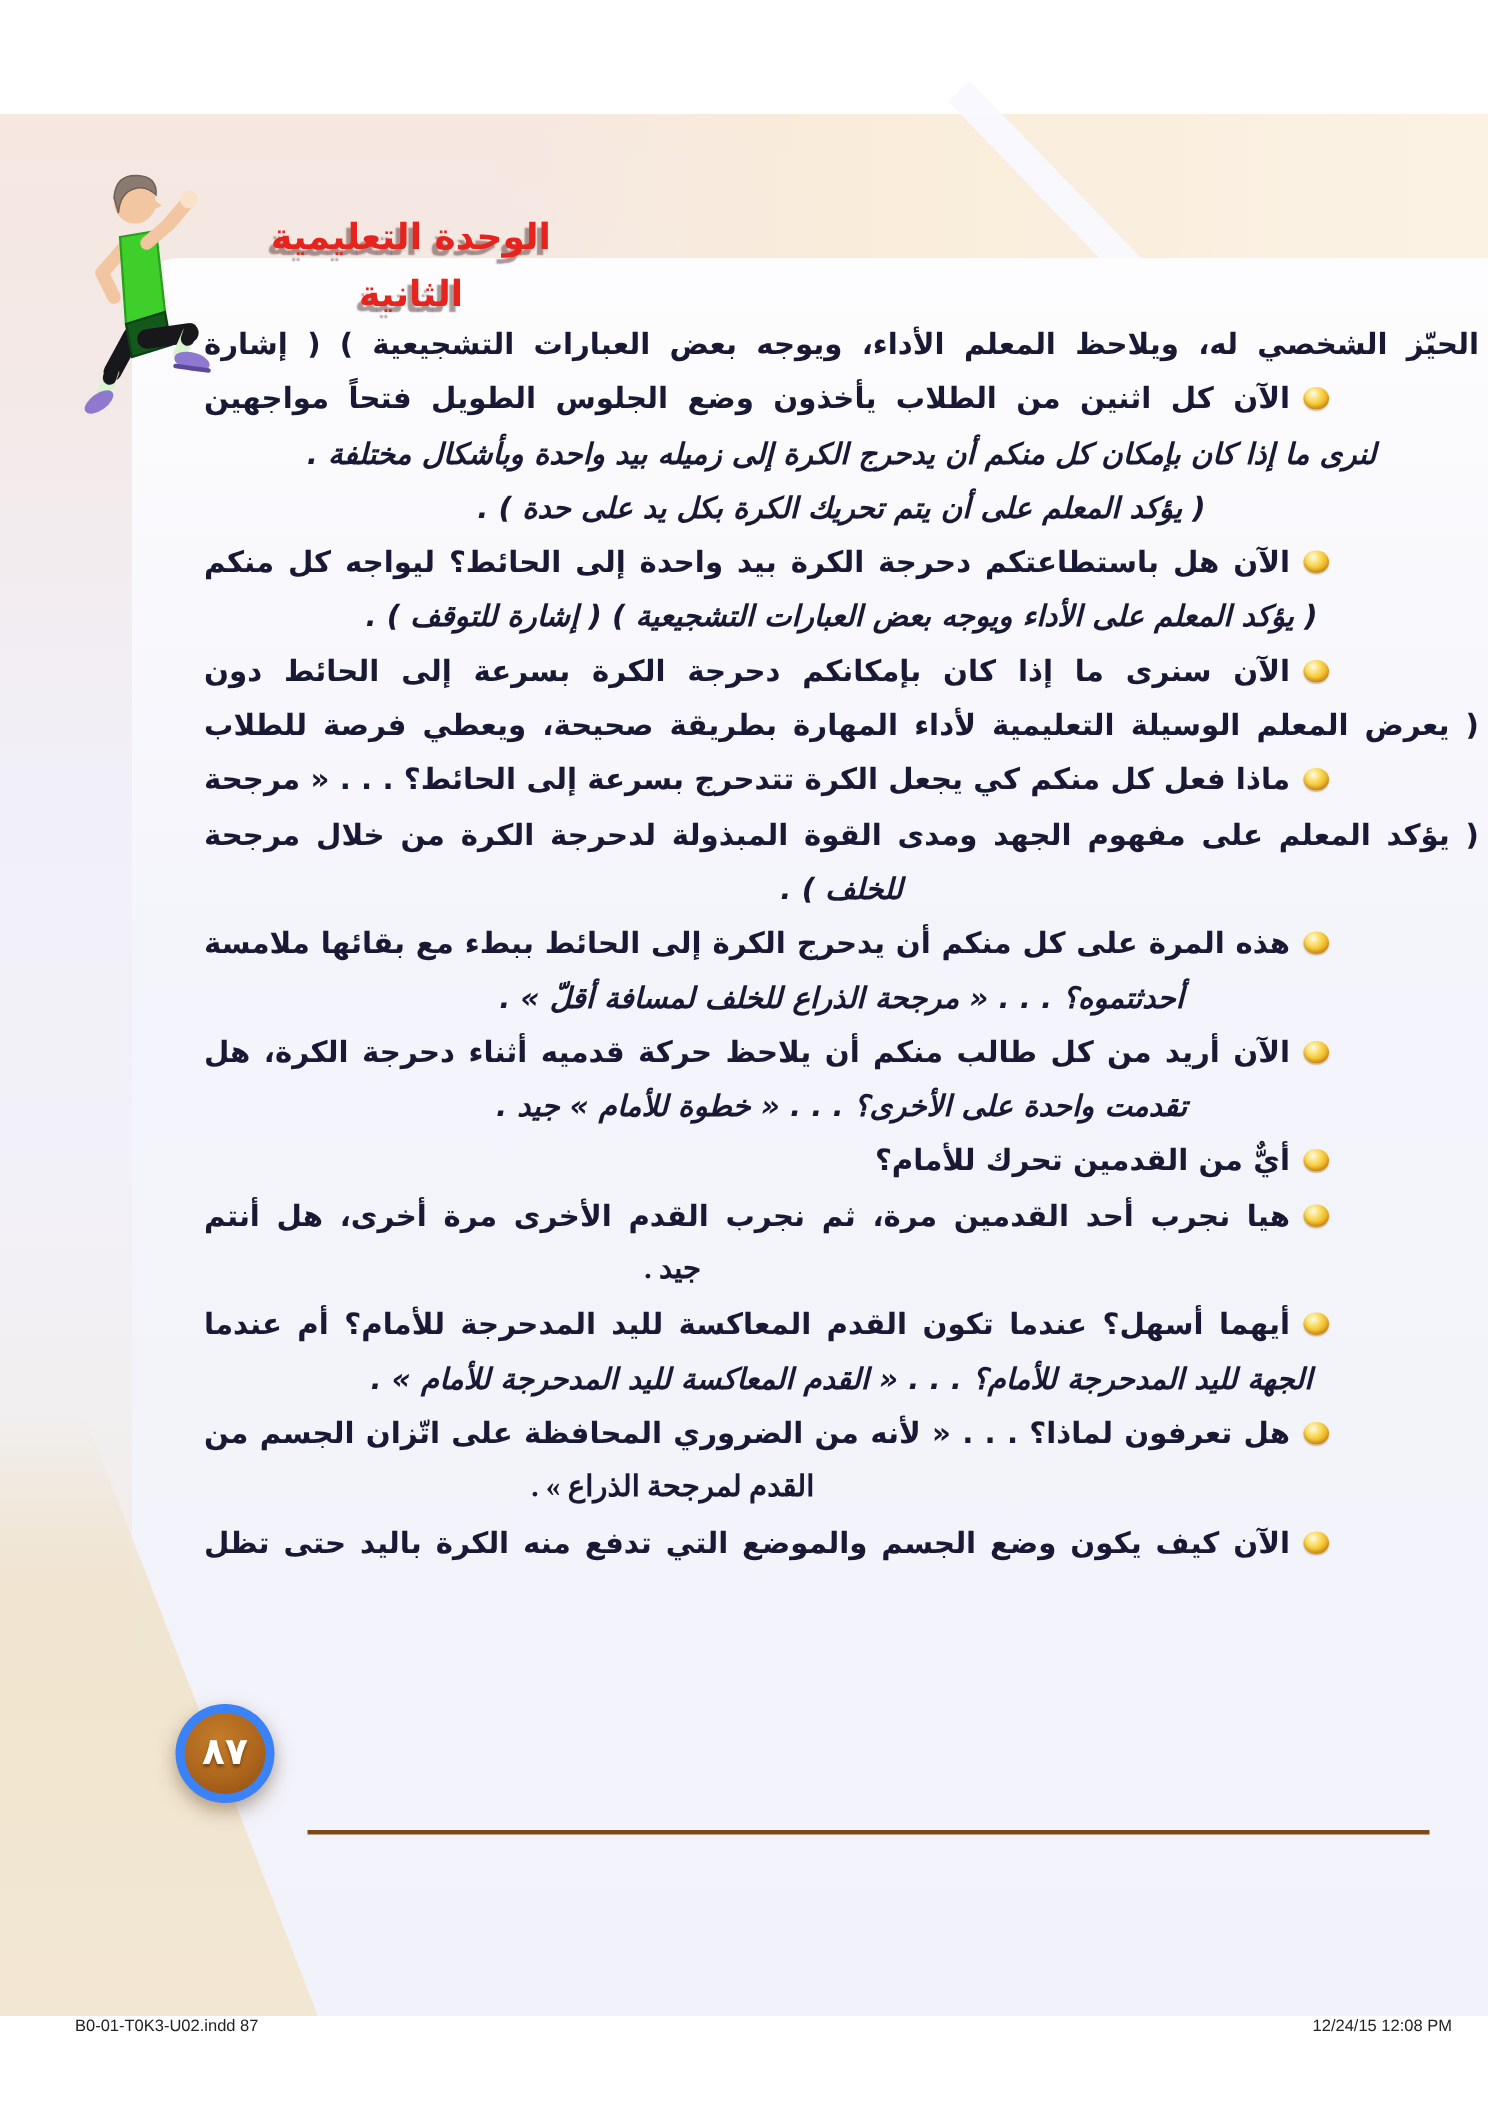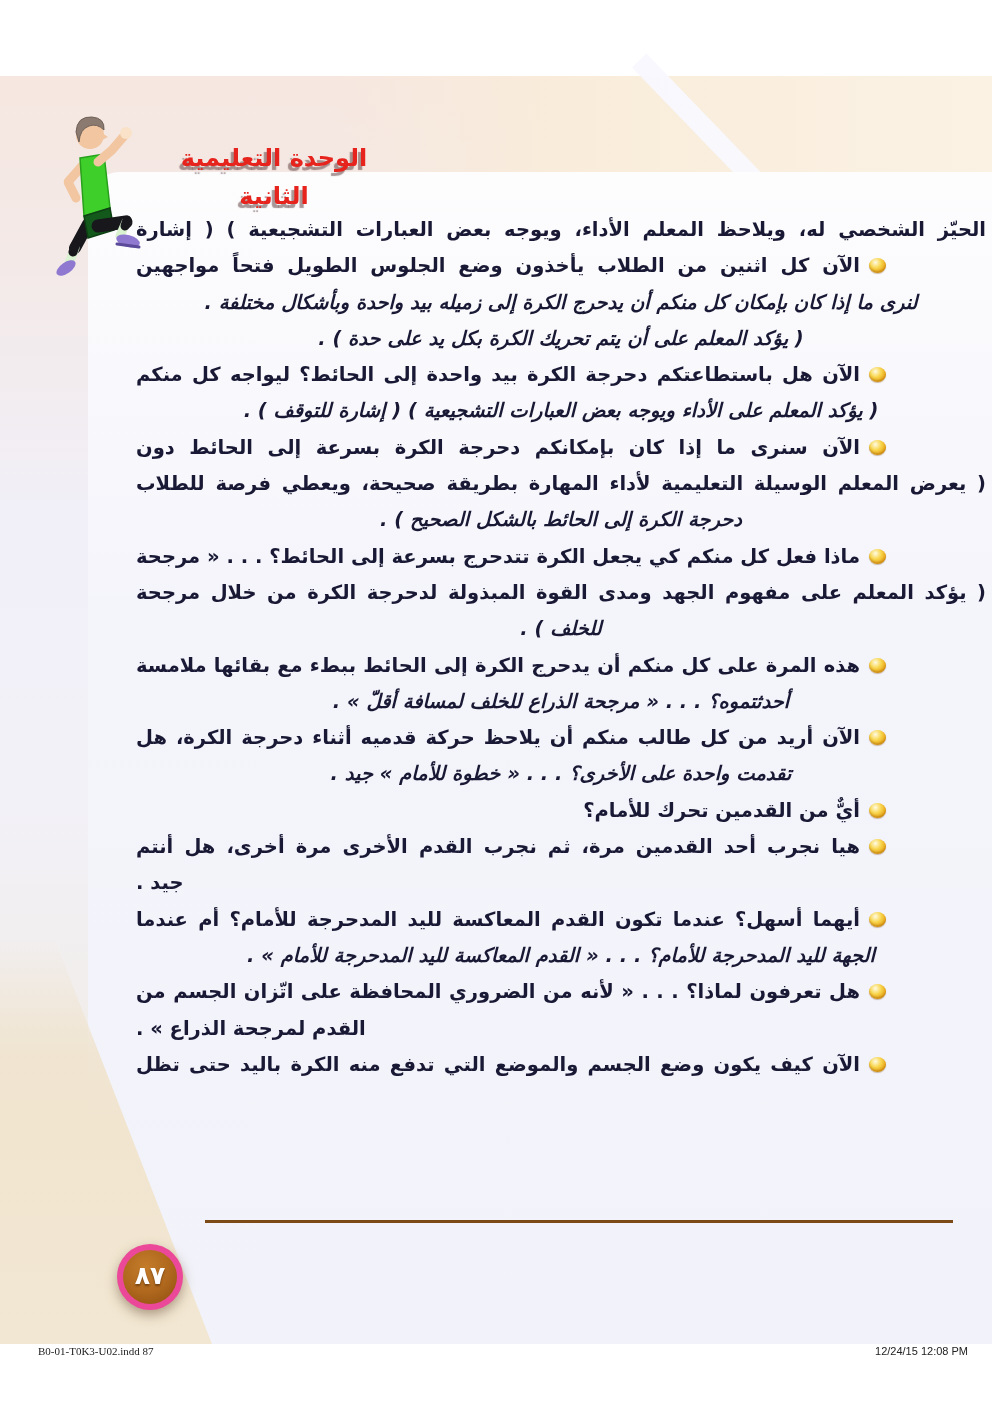--- a/index.html
+++ b/index.html
@@ -22,36 +22,36 @@
   #unit-title{left:148px;top:139px;width:252px;height:38px;direction:rtl;text-align:center;
     font-size:24px;font-weight:bold;color:#e6231c;letter-spacing:0;line-height:38px;
     text-shadow:-3px 4px 1px rgba(85,50,50,.5);}
   
   #body-text{left:136px;top:212px;width:850px;direction:rtl;color:#191935;
     font-size:19.5px;font-weight:bold;}
   .line{height:36.3px;line-height:36.3px;position:relative;overflow:visible;white-space:nowrap;}
   .justify{text-align:justify;text-align-last:justify;text-justify:inter-word;white-space:normal;overflow:hidden;}
   .center{text-align:center;font-style:italic;}
   .right{text-align:right;}
-  .right-ind{text-align:left;padding-right:225px;}
+  .right-ind{text-align:center;padding-right:225px;font-family:Liberation Serif, serif;}
   .first{padding-right:126px;}
   .bead{position:absolute;right:100px;top:10px;width:17px;height:15px;border-radius:50%;
     background:radial-gradient(circle at 38% 30%,#fffbe4 0%,#f8d64e 38%,#eaa81c 70%,#c67d08 100%);
     box-shadow:0 1px 1px rgba(120,70,0,.35), inset 0 -2px 2px rgba(150,90,0,.35);}
   
-  #badge{left:117px;top:1244px;width:66px;height:66px;border-radius:50%;background:#ec4899;
+  #badge{left:117px;top:1136px;width:66px;height:66px;border-radius:50%;background:#3b82f6;
     box-shadow:0 5px 12px rgba(105,80,55,.5);}
   #badge-inner{left:6px;top:6px;width:54px;height:54px;border-radius:50%;
     background:radial-gradient(circle at 42% 32%,#c47c2a 0%,#ad661c 55%,#8c4c10 100%);
     color:#ffffff;font-size:25px;font-weight:bold;text-align:center;line-height:52px;
     text-shadow:0 2px 2px rgba(60,30,0,.5);}
   #divider{left:205px;top:1220px;width:748px;height:3px;background:#7c4a16;}
   
   .slug{top:1345px;font-family:"Liberation Sans",sans-serif;font-size:11px;color:#222;}
-  #footer-filename{left:38px;font-family:Liberation Serif, serif;}
+  #footer-filename{left:50px;}
   #footer-timestamp{right:24px;}
 </style>
 </head>
 <body>
 
 <div class="abs" id="band">
   <div class="abs" id="warm-corner"></div>
   <div class="abs" id="stripe"></div>
 </div>
 <div class="abs" id="panel"></div>
@@ -90,21 +90,20 @@
 
 <div class="abs" id="body-text">
     <div class="line justify">الحيّز الشخصي له، ويلاحظ المعلم الأداء، ويوجه بعض العبارات التشجيعية ) ( إشارة للتوقف ) .</div>
     <div class="line justify first">الآن كل اثنين من الطلاب يأخذون وضع الجلوس الطويل فتحاً مواجهين بعضهما ومعهما كرة واحدة .<span class="bead"></span></div>
     <div class="line center">لنرى ما إذا كان بإمكان كل منكم أن يدحرج الكرة إلى زميله بيد واحدة وبأشكال مختلفة .</div>
     <div class="line center">( يؤكد المعلم على أن يتم تحريك الكرة بكل يد على حدة ) .</div>
     <div class="line justify first">الآن هل باستطاعتكم دحرجة الكرة بيد واحدة إلى الحائط؟ ليواجه كل منكم الحائط ومعه كرة،<span class="bead"></span></div>
     <div class="line center">( يؤكد المعلم على الأداء ويوجه بعض العبارات التشجيعية ) ( إشارة للتوقف ) .</div>
     <div class="line justify first">الآن سنرى ما إذا كان بإمكانكم دحرجة الكرة بسرعة إلى الحائط دون ارتفاعها عن للأرض .<span class="bead"></span></div>
     <div class="line justify">( يعرض المعلم الوسيلة التعليمية لأداء المهارة بطريقة صحيحة، ويعطي فرصة للطلاب حتى يؤدّوا</div>
-    <div class="line center">دحرجة الكرة إلى الحائط بالشكل الصحيح ) .</div>
     <div class="line justify first">ماذا فعل كل منكم كي يجعل الكرة تتدحرج بسرعة إلى الحائط؟ . . . « مرجحة الذراع للخلف في مدى<span class="bead"></span></div>
     <div class="line justify">( يؤكد المعلم على مفهوم الجهد ومدى القوة المبذولة لدحرجة الكرة من خلال مرجحة الذراع</div>
     <div class="line center">للخلف ) .</div>
     <div class="line justify first">هذه المرة على كل منكم أن يدحرج الكرة إلى الحائط ببطء مع بقائها ملامسة للأرض، ما التغيير الذي<span class="bead"></span></div>
     <div class="line center">أحدثتموه؟ . . . « مرجحة الذراع للخلف لمسافة أقلّ » .</div>
     <div class="line justify first">الآن أريد من كل طالب منكم أن يلاحظ حركة قدميه أثناء دحرجة الكرة، هل كانتا بجوار بعضهما أم<span class="bead"></span></div>
     <div class="line center">تقدمت واحدة على الأخرى؟ . . . « خطوة للأمام » جيد .</div>
     <div class="line right first">أيٌّ من القدمين تحرك للأمام؟<span class="bead"></span></div>
     <div class="line justify first">هيا نجرب أحد القدمين مرة، ثم نجرب القدم الأخرى مرة أخرى، هل أنتم مستعدون؟ لنبدأ هذا<span class="bead"></span></div>
     <div class="line right-ind">جيد .</div>

